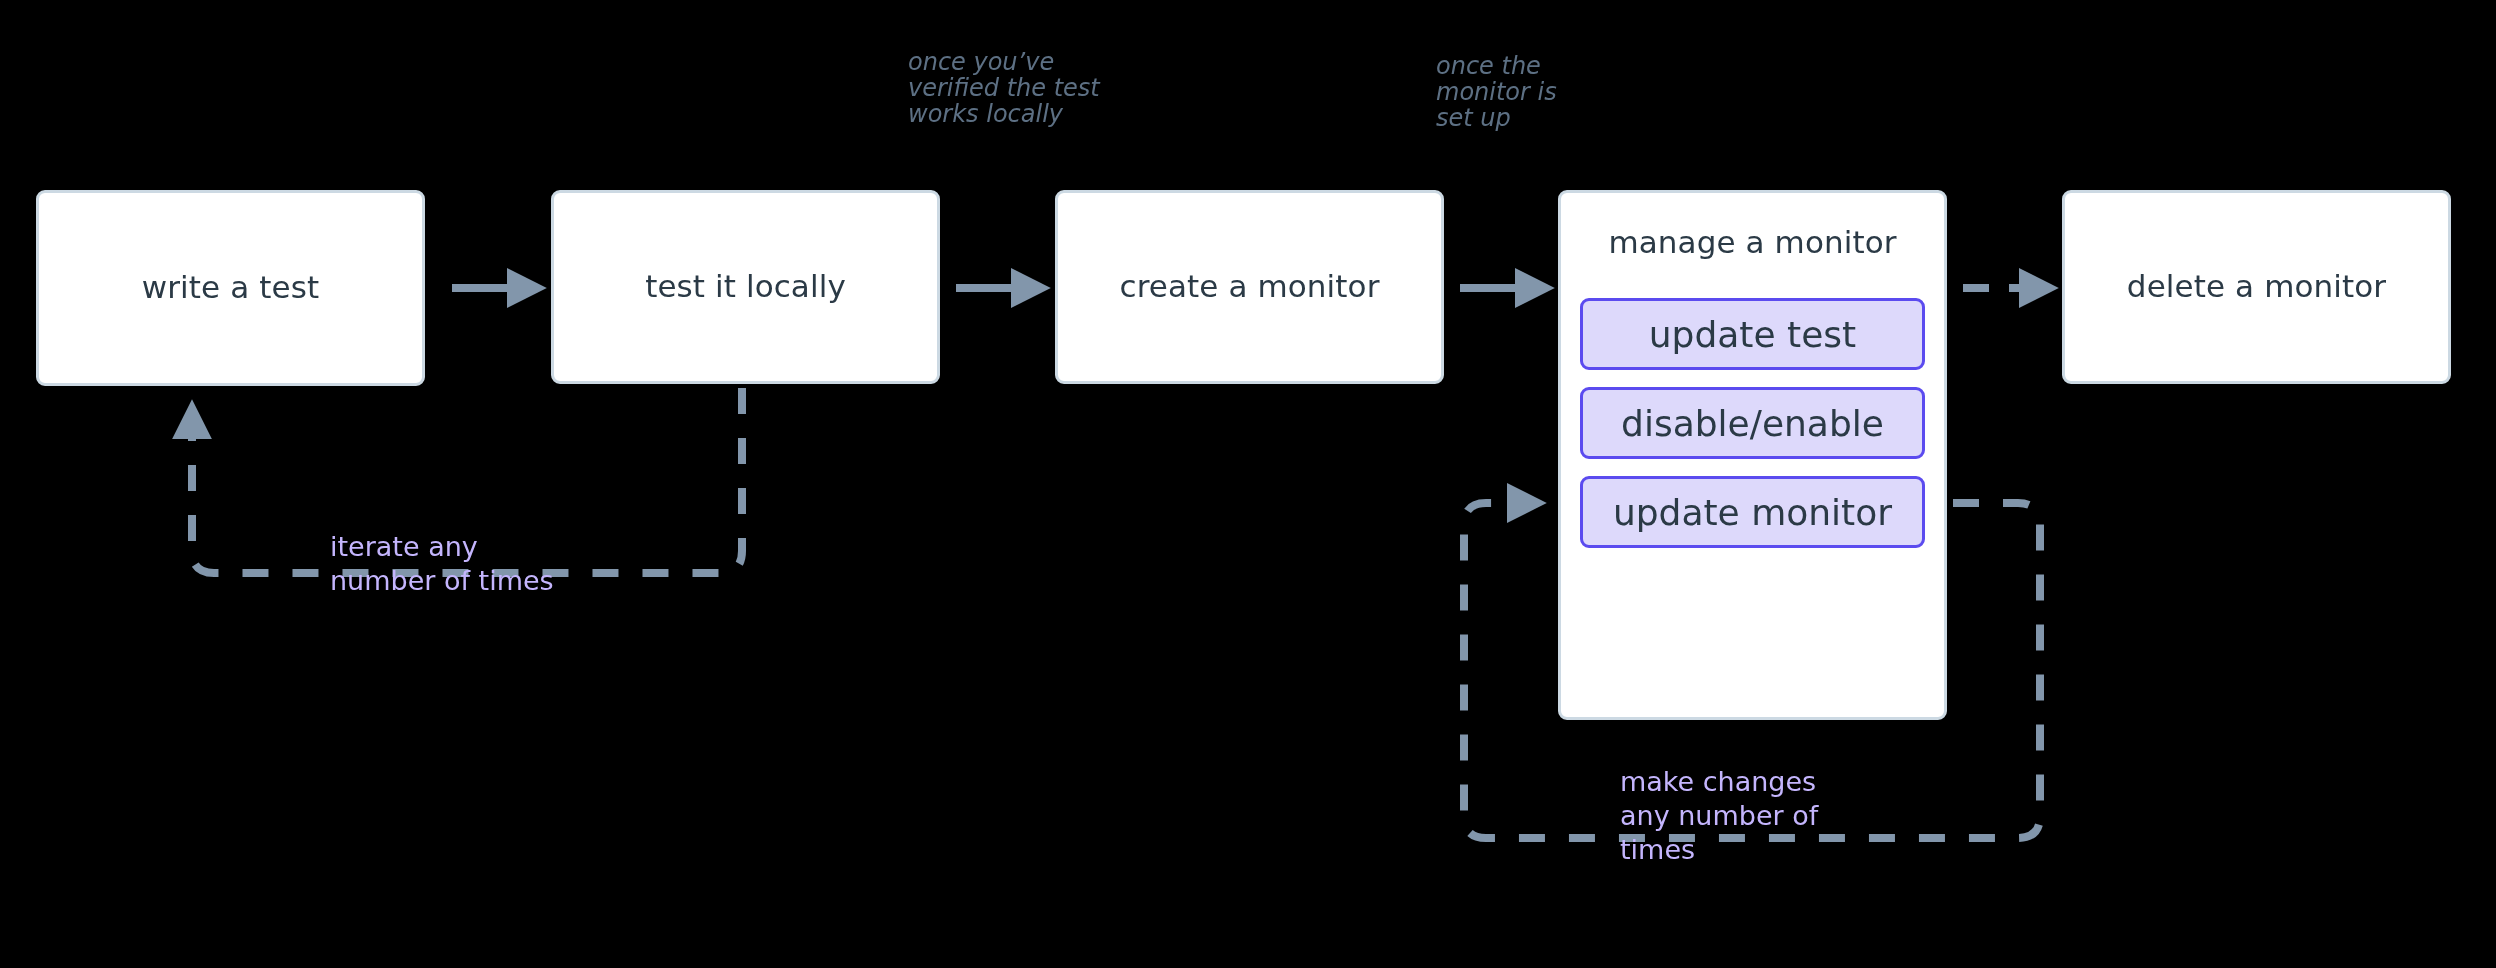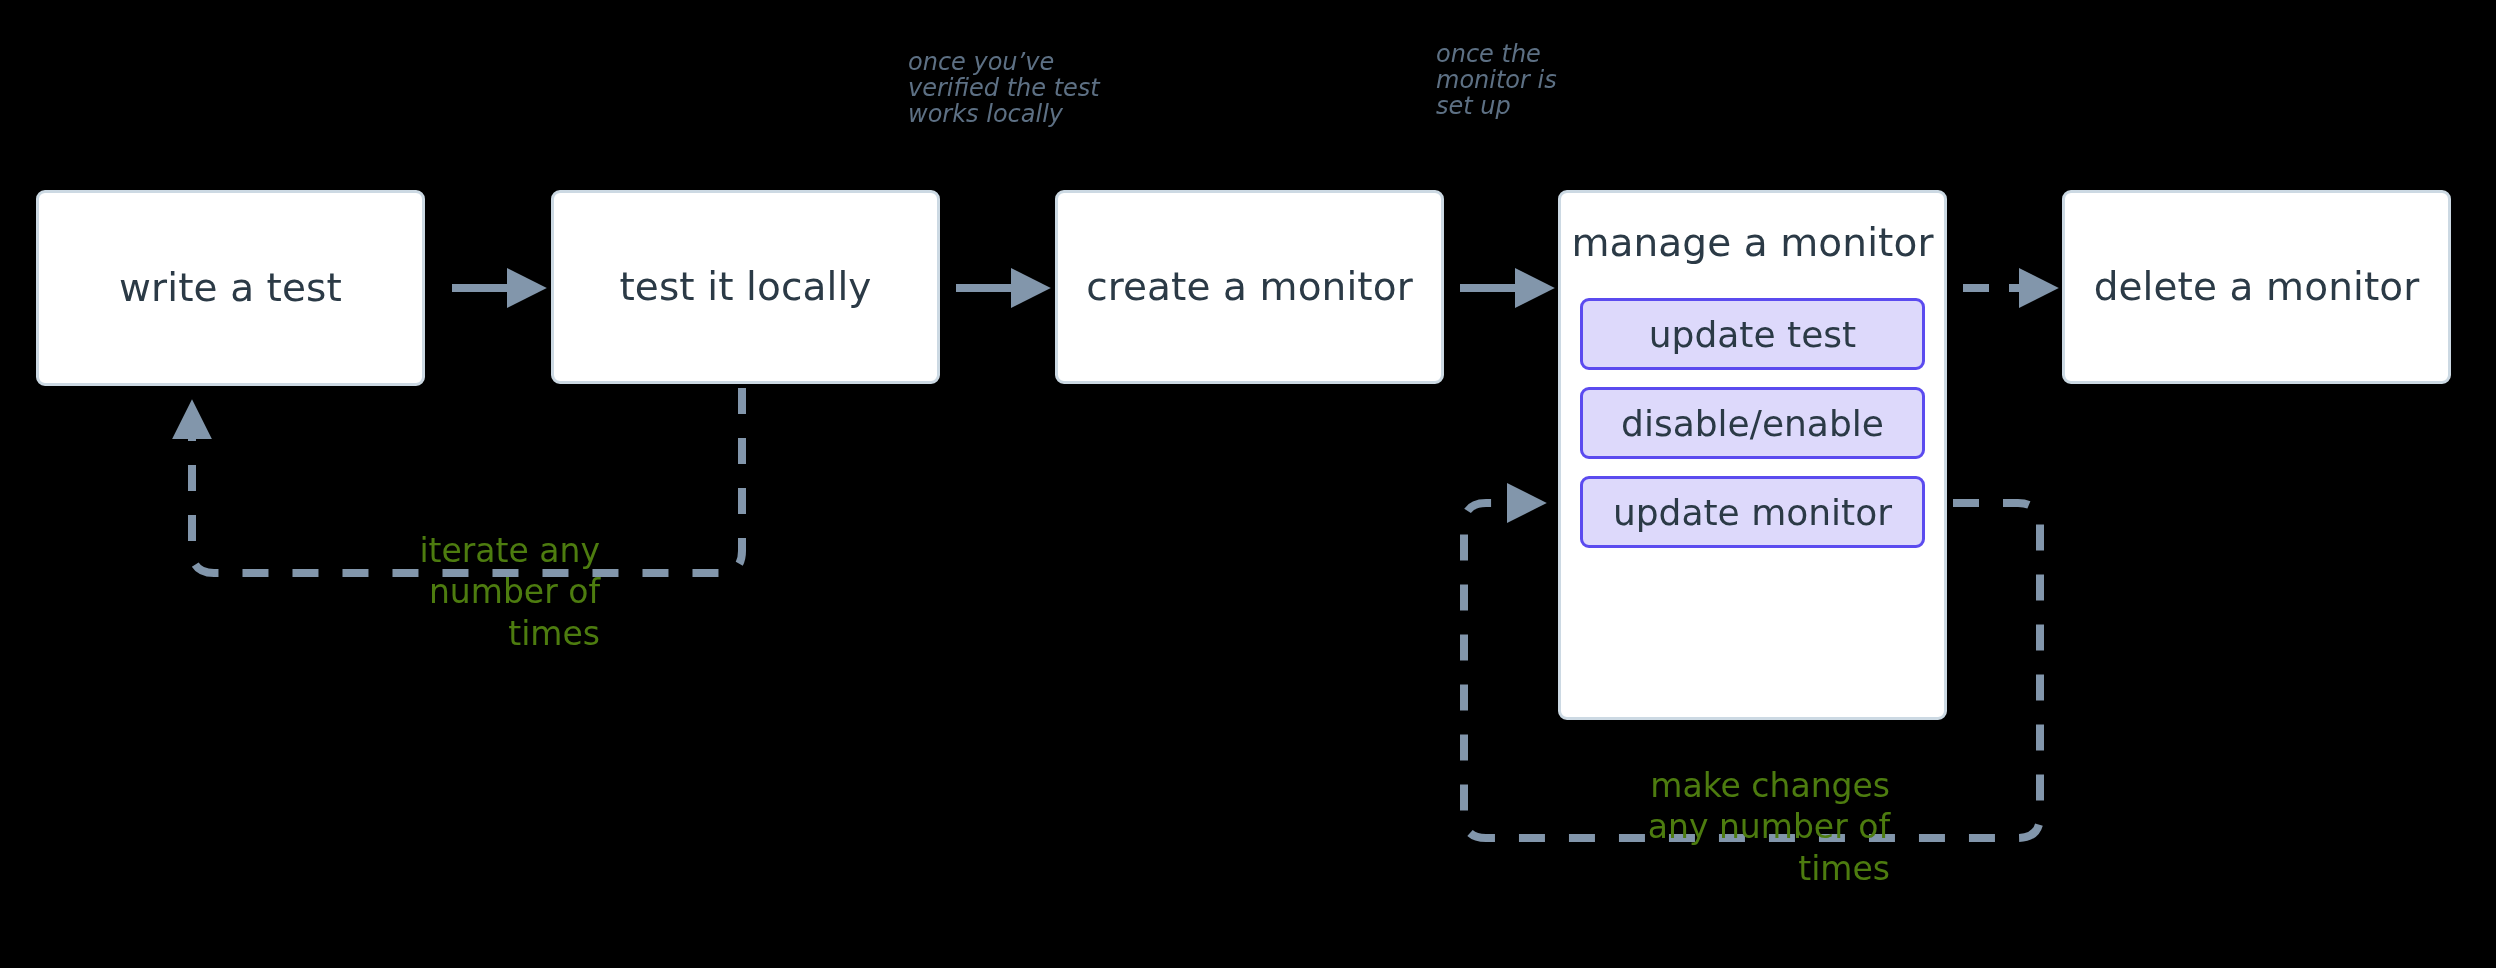--- a/index.html
+++ b/index.html
@@ -21,21 +21,21 @@
     position: absolute;
     box-sizing: border-box;
     background: #ffffff;
     border: 3px solid #ccd9e3;
     border-radius: 9px;
     display: flex;
     align-items: center;
     justify-content: center;
   }
   .node-label {
-    font-size: 39px;
+    font-size: 31px;
     color: #2b3a46;
     letter-spacing: 0.1px;
     line-height: 1.2;
     white-space: nowrap;
   }
 
   #node-write     { left: 36px;   top: 190px; width: 389px; height: 196px; }
   #node-testlocal { left: 551px;  top: 190px; width: 389px; height: 194px; }
   #node-create    { left: 1055px; top: 190px; width: 389px; height: 194px; }
   #node-delete    { left: 2062px; top: 190px; width: 389px; height: 194px; text-align: center; }
@@ -98,28 +98,28 @@
   .annotation {
     position: absolute;
     font-size: 24px;
     font-style: italic;
     font-weight: 400;
     color: #5d7084;
     line-height: 1.08;
     white-space: pre-line;
   }
   #anno-verified { left: 908px;  top: 50px; }
-  #anno-setup    { left: 1436px; top: 42px; }
+  #anno-setup    { left: 1436px; top: 54px; }
 
   .loop-label {
     position: absolute;
-    font-size: 33px;
-    color: #4d7c0f;
+    font-size: 27px;
+    color: #c4b5fd;
     line-height: 1.25;
-    text-align: right;
+    text-align: left;
     white-space: pre-line;
   }
   #label-iterate {
     left: 330px;
     top: 530px;
     width: 270px;
   }
   #label-makechanges {
     left: 1620px;
     top: 765px;

